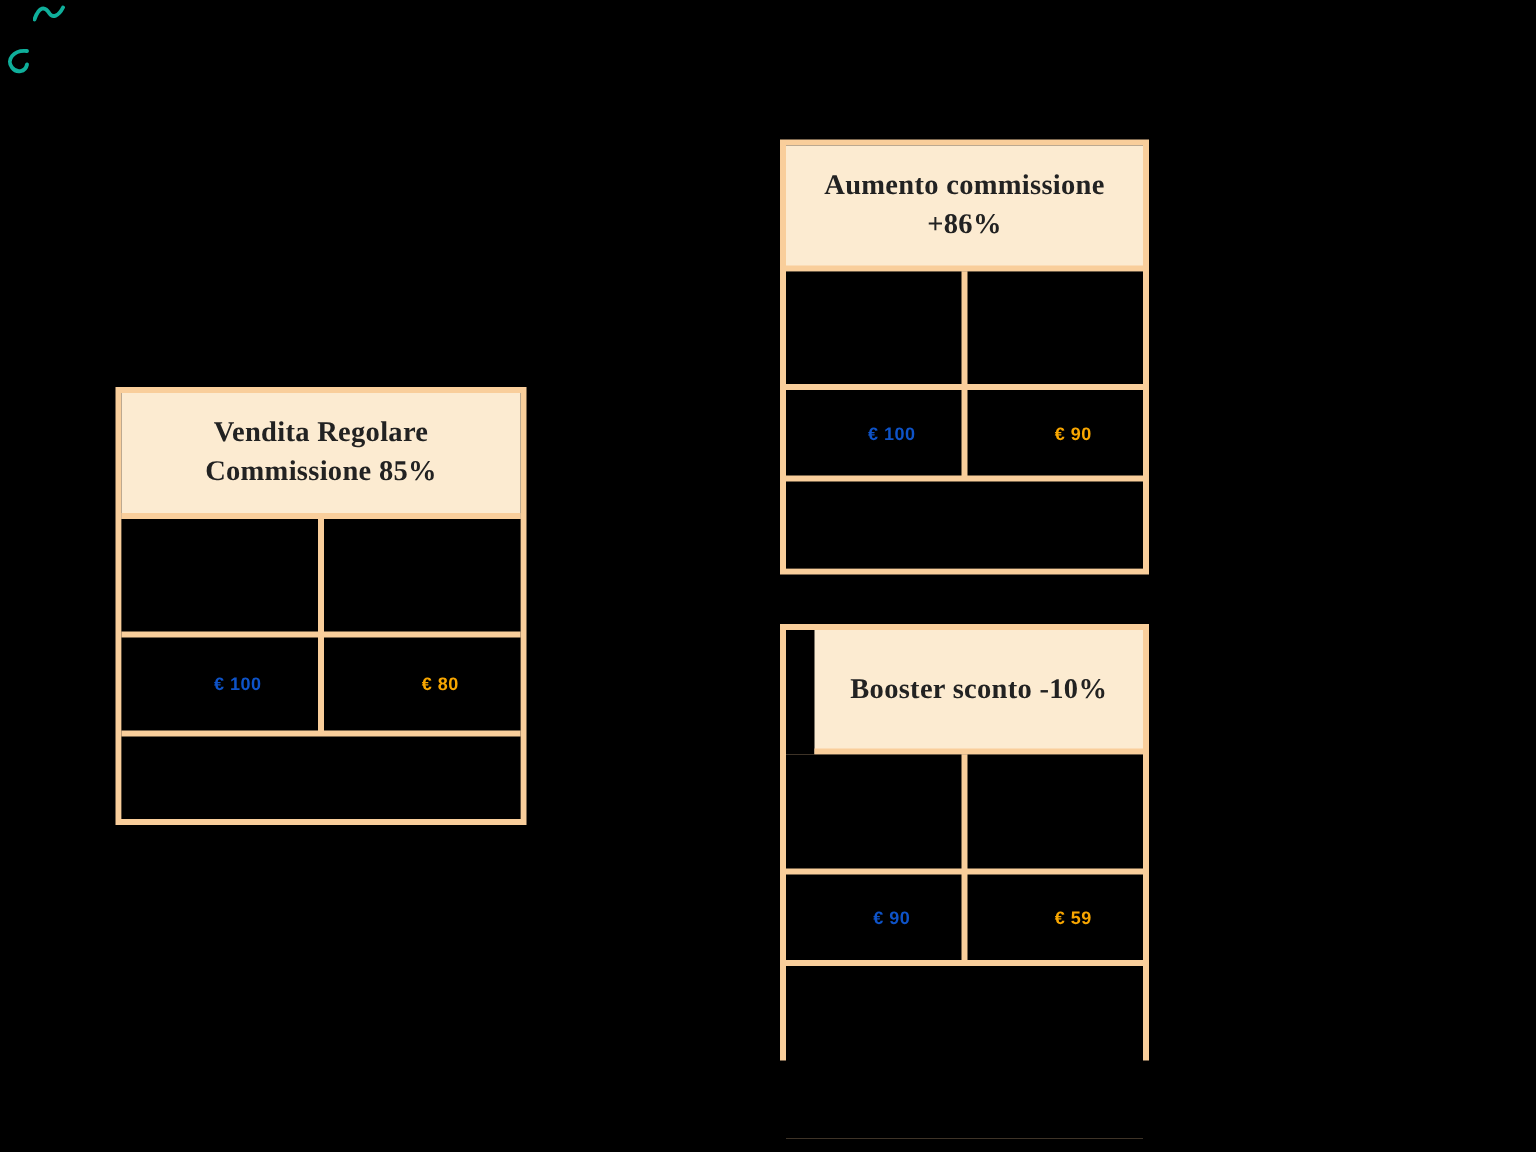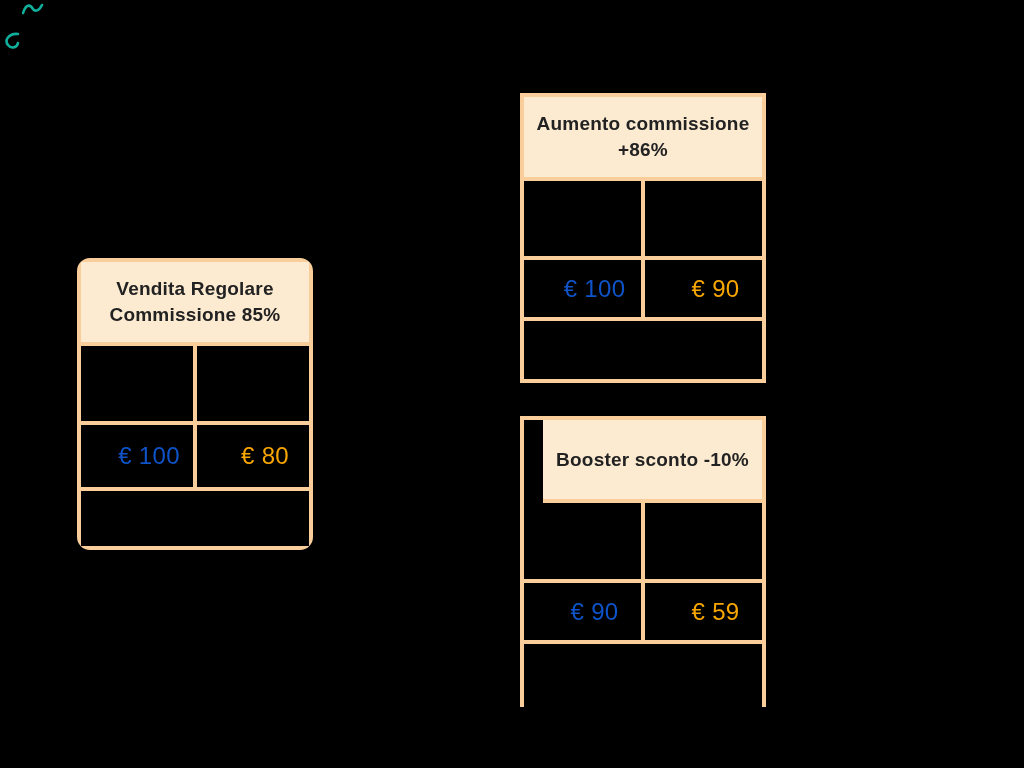--- a/index.html
+++ b/index.html
@@ -35,46 +35,47 @@
     display: flex;
     flex-direction: column;
     justify-content: center;
     align-items: center;
     text-align: center;
     font-weight: 700;
     font-size: 19px;
     line-height: 26px;
     color: var(--header-text, #222222);
     letter-spacing: 0.2px;
+    font-family: Liberation Serif, serif;
   }
   .box-header.short { height: 79px; margin-left: 19px; }
   .box-grid {
     display: grid;
     grid-template-columns: 1fr 1fr;
     gap: 4px;
     background: var(--border-peach, #F9CE9B);
   }
   .cell {
     background: var(--background, #000);
   }
   .cell.value {
     display: flex;
     align-items: center;
     justify-content: center;
-    font-weight: 400;
-    font-size: 24px;
+    font-weight: 700;
+    font-size: 12px;
     letter-spacing: 0.3px;
     padding-left: 24px;
   }
   .cell.span2 { grid-column: 1 / span 2; }
   .price-text  { color: var(--price-blue, #0E53C8); }
   .payout-text { color: var(--payout-yellow, #F8A600); }
 
   
-  #box-vendita  { left: 77px;  top: 258px; width: 236px; height: 292px; border-radius: 13px; }
+  #box-vendita  { left: 77px;  top: 258px; width: 274px; height: 292px; }
   #box-vendita .box-grid  { height: 200px; grid-template-rows: 75px 62px 1fr; }
   #box-aumento  { left: 520px; top: 93px;  width: 246px; height: 290px; }
   #box-aumento .box-grid  { height: 198px; grid-template-rows: 75px 57px 1fr; }
   #box-booster  { left: 520px; top: 416px; width: 246px; height: 291px; }
   #box-booster .box-grid  { height: 256px; grid-template-rows: 76px 57px 1fr; }
 </style>
 </head>
 <body>
 
 <div class="canvas">

